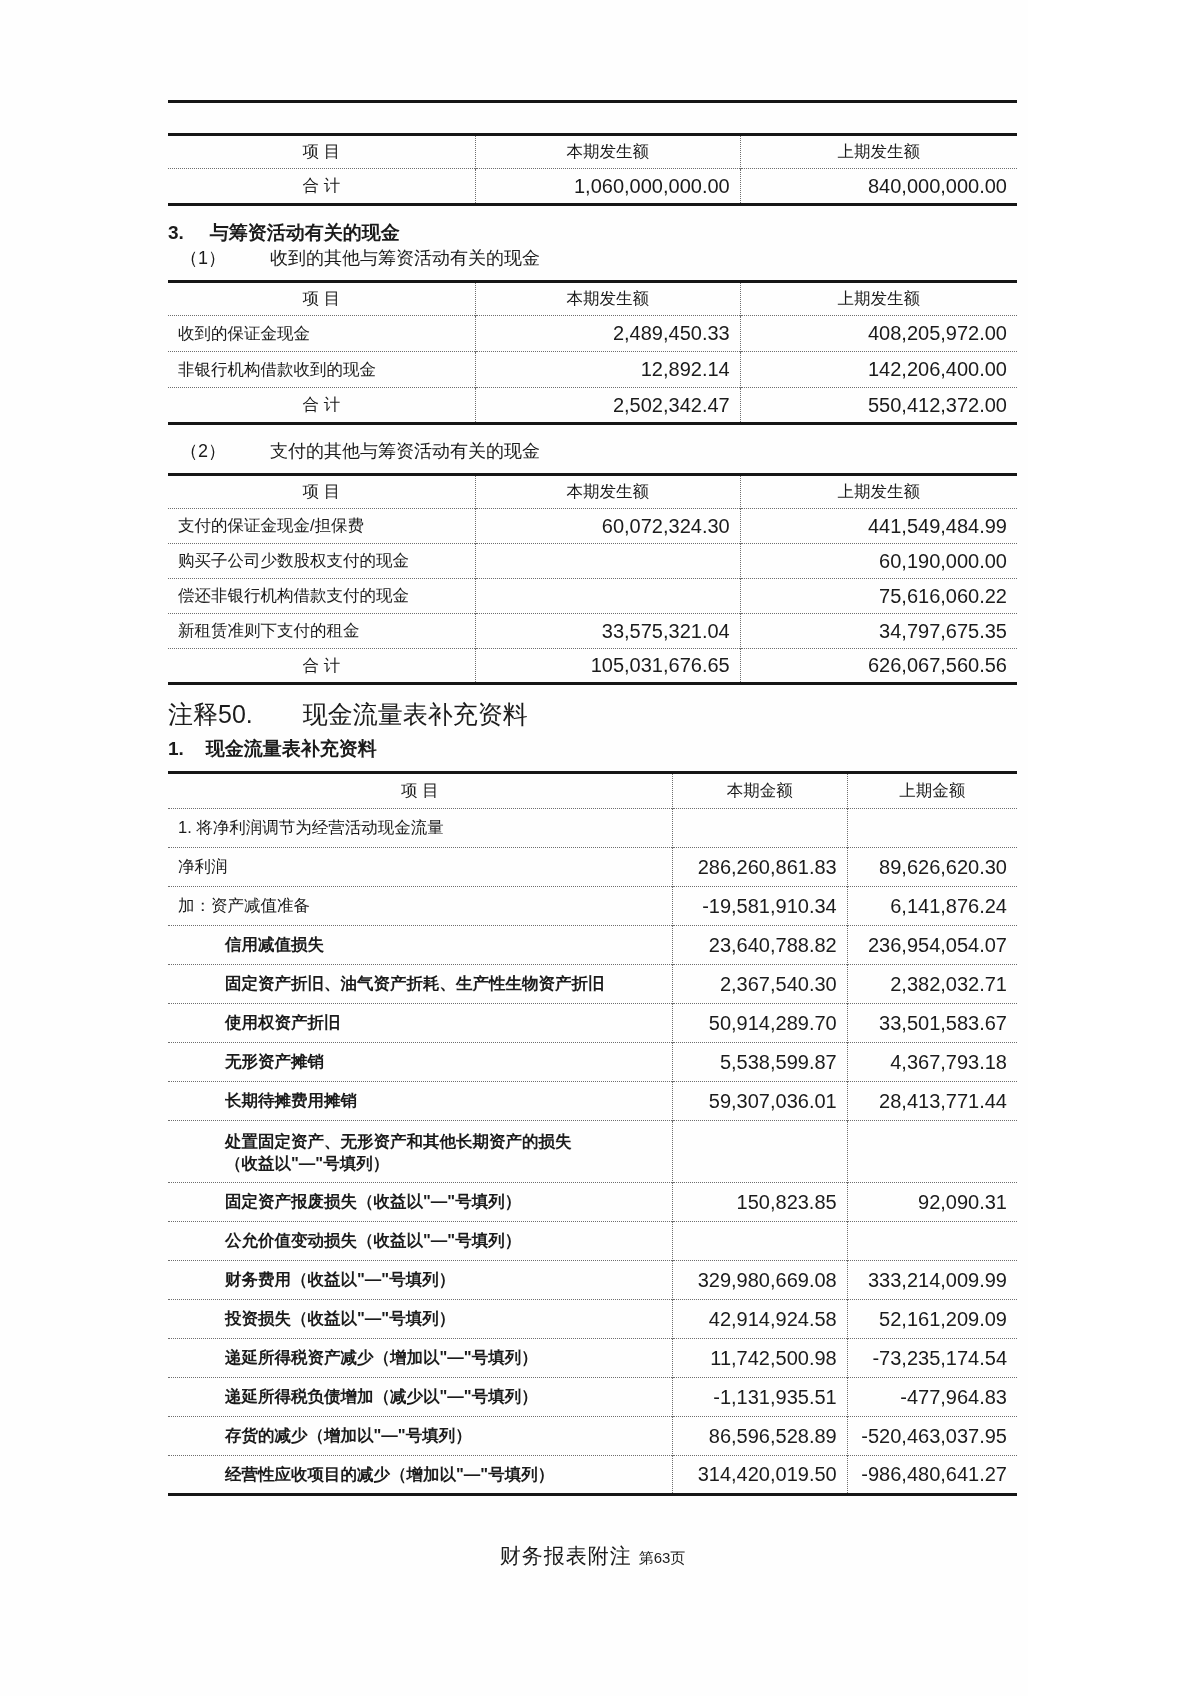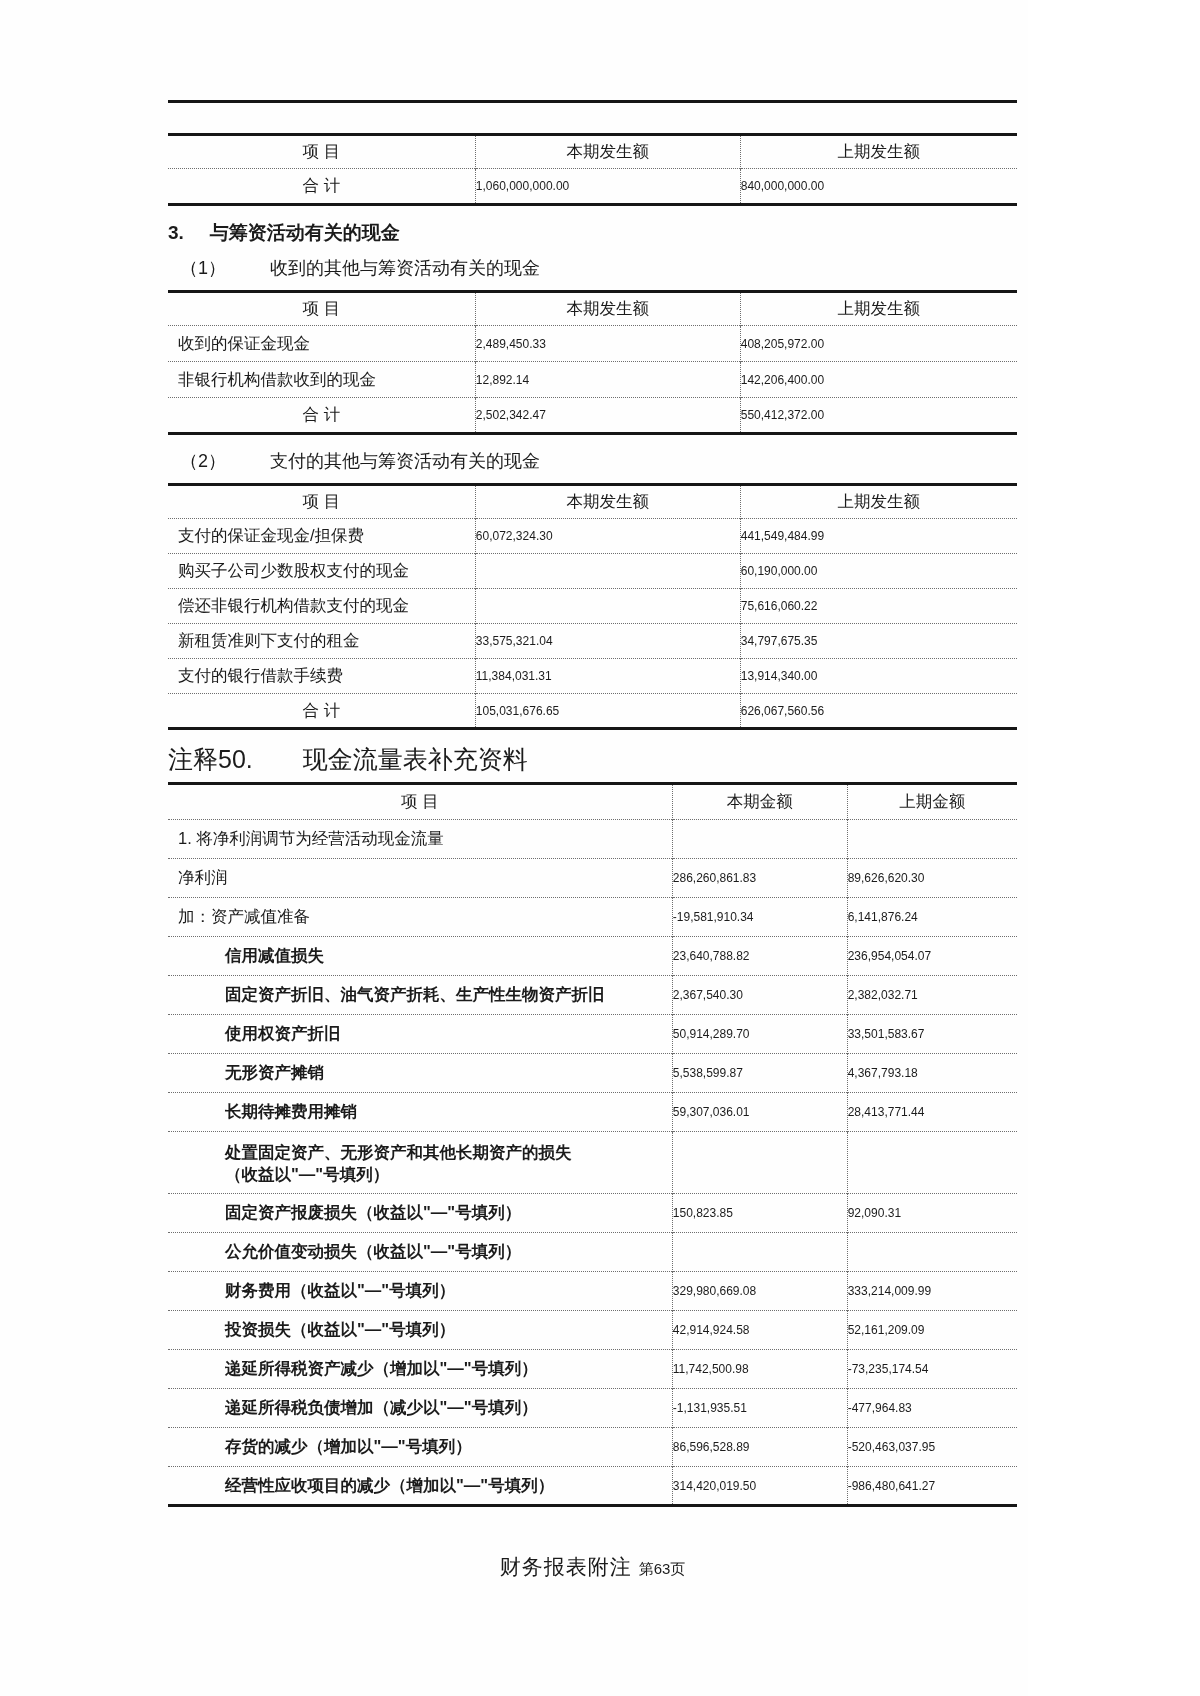--- a/index.html
+++ b/index.html
@@ -10,21 +10,21 @@
     color:#1b1b1b;
   }
   .page { position:relative; width:1028px; height:1696px; background:#fefefe; overflow:hidden; }
   .content { position:absolute; left:168px; top:0; width:849px; }
 
   .toprule { margin-top:100px; border-top:3px solid #161616; height:0; }
 
   
   .h-main { margin-top:14px; font-size:19px; font-weight:bold; line-height:26px; }
   .h-main .no { display:inline-block; margin-right:26px; }
-  .h-sub { margin-top:10px; font-size:18px; font-weight:normal; line-height:24px; padding-left:12px; }
+  .h-sub { font-size:18px; font-weight:normal; line-height:24px; padding-left:12px; }
   .h-sub .no { display:inline-block; margin-right:44px; }
   .h-note { margin-top:16px; font-size:25px; font-weight:normal; line-height:26px; }
   .h-note .no { display:inline-block; margin-right:50px; }
   .h-note2 { margin-top:10px; font-size:19px; font-weight:bold; line-height:24px; }
   .h-note2 .no { display:inline-block; margin-right:22px; }
 
   
   table {
     width:100%; border-collapse:collapse; table-layout:fixed;
     border-top:3px solid #161616; border-bottom:3px solid #161616;
@@ -38,21 +38,21 @@
   td { height:36px; }
   .t-paid td { height:35px; }
   .t-sup th { height:36px; }
   .t-sup td { height:39px; }
   tr { border-bottom:1px dotted #6e6e6e; }
   tr:last-child { border-bottom:none; }
   .vline { border-left:1px dotted #6e6e6e; }
   td.lab { text-align:left; padding-left:10px; }
   td.lab.ind1 { padding-left:57px;font-weight:bold; }
   td.lab.total { text-align:center; padding-left:0; }
-  td.num { padding-right:10px; font-size:12px; }
+  td.num { text-align:right; padding-right:10px; font-size:20px; }
   td.two { white-space:pre-line; line-height:22px; padding-top:8px; padding-bottom:8px; height:62px; }
 
   
   .footer { margin-top:46px; text-align:center; }
   .footer .ft-title { font-size:21px; letter-spacing:1px; }
   .footer .ft-page { font-size:15px; margin-left:7px; }
 </style>
 </head>
 <body>
 
@@ -149,35 +149,33 @@
         <td class="lab">偿还非银行机构借款支付的现金</td>
         <td class="num vline"></td>
         <td class="num vline">75,616,060.22</td>
       </tr>
       <tr>
         <td class="lab">新租赁准则下支付的租金</td>
         <td class="num vline">33,575,321.04</td>
         <td class="num vline">34,797,675.35</td>
       </tr>
       <tr>
-        <td class="lab">支付的银行借款手续费</td>
-        <td class="num vline">11,384,031.31</td>
-        <td class="num vline">13,914,340.00</td>
-      </tr>
-      <tr>
         <td class="lab total">合  计</td>
         <td class="num vline">105,031,676.65</td>
         <td class="num vline">626,067,560.56</td>
       </tr>
     </tbody>
       </table>
 
     <div class="h-note">
       <span class="no">注释50.</span><span>现金流量表补充资料</span>
     </div>
+    <div class="h-note2">
+      <span class="no">1.</span><span>现金流量表补充资料</span>
+    </div>
 
     <table class="t-sup">
       <colgroup>
           <col class="c1s">
           <col class="c2s">
           <col class="c3s">
         </colgroup>
       <tbody>
           <tr>
         <th>项  目</th>

